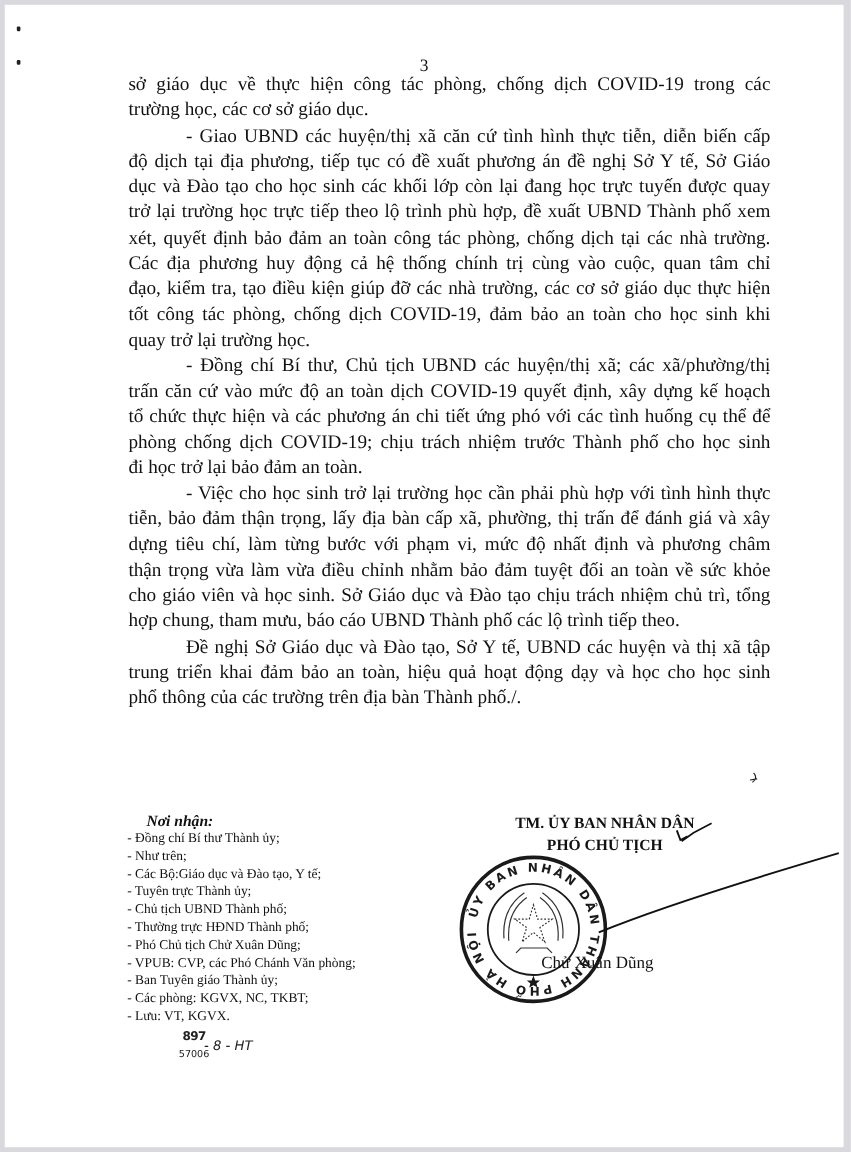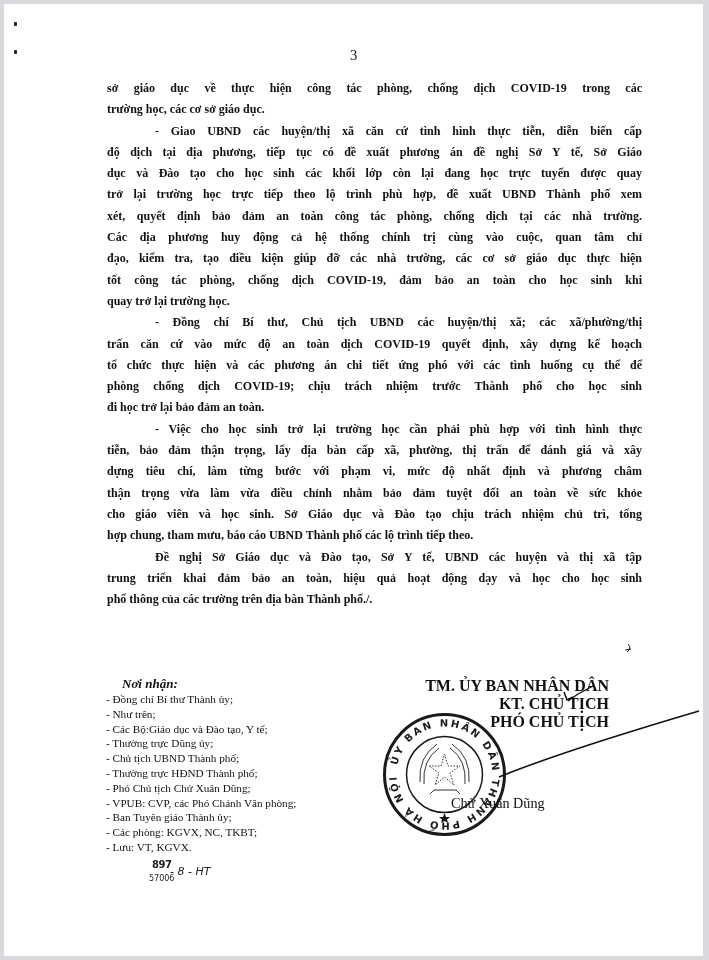--- a/index.html
+++ b/index.html
@@ -12,35 +12,35 @@
   .page {
     position: absolute; left: 4px; top: 4px; width: 699px; height: 952px;
     background: #ffffff;
   }
   .dot { position: absolute; width: 3px; height: 4px; background: #222; border-radius: 1px; }
   .page-num {
     position: absolute; left: 0; right: 0; top: 43px; text-align: center;
     font-size: 14.5px;
   }
   .body-text {
-    position: absolute; left: 103px; top: 74px; width: 535px;
-    font-size: 12px; line-height: 21.3px; font-weight: bold;
+    position: absolute; left: 103px; top: 56px; width: 535px;
+    font-size: 16px; line-height: 21.3px;
   }
   .line { display: block; white-space: nowrap; text-align: justify; text-align-last: justify; height: 21.3px; }
   .line.last { text-align-last: left; }
   .line.indent { padding-left: 48px; }
   .recipients {
     position: absolute; left: 102px; top: 672px; width: 270px;
     font-size: 11.2px; line-height: 14.8px;
   }
   .recipients .heading { font-weight: bold; font-style: italic; font-size: 13px; line-height: 16px; margin-left: 16px; }
   .recipients .item { white-space: nowrap; }
   .sig-block {
-    position: absolute; left: 395px; top: 673px; width: 210px; text-align: right;
-    font-weight: bold; font-size: 16px; line-height: 18px;
+    position: absolute; left: 395px; top: 673px; width: 210px; text-align: center;
+    font-weight: bold; font-size: 13px; line-height: 18px;
   }
   .signer {
     position: absolute; left: 447px; top: 791px; font-weight: normal; font-size: 14.2px;
   }
   .stamp {
     position: absolute; left: 378px; top: 708px; width: 125px; height: 125px;
   }
   .sig-stroke { position: absolute; left: 0; top: 0; width: 709px; height: 960px; pointer-events: none; }
   .handnote {
     position: absolute; left: 148px; top: 855px; font-family: "DejaVu Sans", sans-serif;
@@ -96,40 +96,39 @@
         <span class="line last">phổ thông của các trường trên địa bàn Thành phố./.</span>
       </div>
     </div>
 
   <div class="recipients">
     <div class="heading">Nơi nhận:</div>
     <div id="recipient-list">
         <div class="item">- Đồng chí Bí thư Thành ủy;</div>
         <div class="item">- Như trên;</div>
         <div class="item">- Các Bộ:Giáo dục và Đào tạo, Y tế;</div>
-        <div class="item">- Thường trực Dũng ủy;</div>
+        <div class="item">- Tuyên trực Thành ủy;</div>
         <div class="item">- Chủ tịch UBND Thành phố;</div>
         <div class="item">- Thường trực HĐND Thành phố;</div>
         <div class="item">- Phó Chủ tịch Chử Xuân Dũng;</div>
         <div class="item">- VPUB: CVP, các Phó Chánh Văn phòng;</div>
         <div class="item">- Ban Tuyên giáo Thành ủy;</div>
         <div class="item">- Các phòng: KGVX, NC, TKBT;</div>
         <div class="item">- Lưu: VT, KGVX.</div>
       </div>
   </div>
 
   <div class="handnote">
     <span class="n1">897</span>
     <span class="n2">- 8 - HT</span>
     <span class="n3">57006</span>
   </div>
 
   <div class="sig-block">
     <div>TM. ỦY BAN NHÂN DÂN</div>
-    <div>KT. CHỦ TỊCH</div>
     <div>PHÓ CHỦ TỊCH</div>
   </div>
 
   <svg class="stamp" viewBox="0 0 125 125">
     <defs>
       <path id="stamp-arc" d="M 62.5,62.5 m -48,0 a 48,48 0 1,1 96,0 a 48,48 0 1,1 -96,0"></path>
     </defs>
     <circle cx="62.5" cy="62.5" r="60" fill="none" stroke="#1a1a1a" stroke-width="3"></circle>
     <circle cx="62.5" cy="62.5" r="38" fill="none" stroke="#1a1a1a" stroke-width="1.5"></circle>
     <text font-family="DejaVu Sans, sans-serif" font-size="10" font-weight="bold" fill="#1a1a1a" letter-spacing="2.2">

